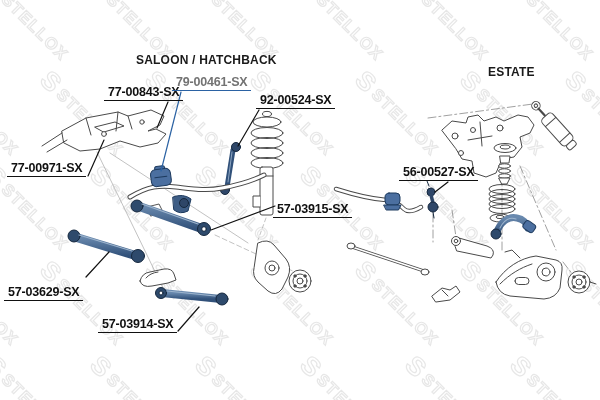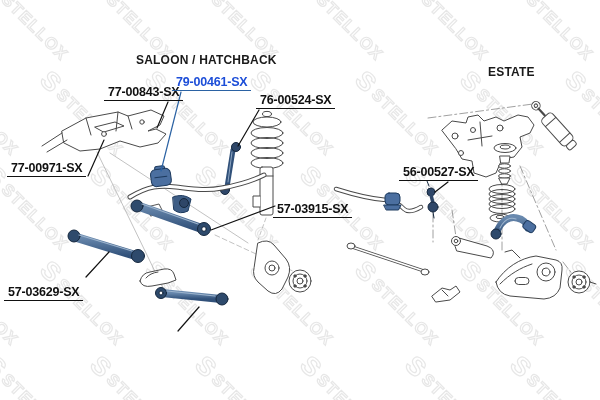--- a/index.html
+++ b/index.html
@@ -2,21 +2,21 @@
 <html><head>
 <meta charset="utf-8">
 <style>
   html,body{margin:0;padding:0;}
   body{font-family:"Liberation Sans", sans-serif;}
   .stage{position:relative;width:600px;height:400px;background:#ffffff;overflow:hidden;}
   .stage svg{position:absolute;left:0;top:0;}
   .diagram-title{position:absolute;font-weight:bold;font-size:12px;color:#1a1a1a;letter-spacing:.2px;white-space:nowrap;}
   .part-label{position:absolute;font-weight:bold;font-size:12.5px;letter-spacing:-.2px;color:#111;
               padding:0 4px 1px 4px;border-bottom:1.6px solid #111;white-space:nowrap;cursor:pointer;background:transparent;}
-  .part-label.highlight{color:#1d4ed8;border-bottom-color:#2b62a3;}
+  .part-label.highlight{color:#737373;border-bottom-color:#2b62a3;}
 </style>
 </head>
 <body>
 
 <div class="stage">
 
   <svg width="600" height="400" viewBox="0 0 600 400" aria-hidden="true">
     <defs>
       <g id="wmUnit">
         <text transform="rotate(45)" font-family="Liberation Sans, sans-serif" font-weight="bold" font-size="16.5" letter-spacing="1.5" fill="none" stroke="#e7e7e7" stroke-width="1.2">
@@ -300,19 +300,20 @@
         <line x1="448" y1="182" x2="435" y2="192"></line>
       </g>
     </g>
   </svg>
 
   <div class="diagram-title" style="left:136px;top:53px;">SALOON / HATCHBACK</div>
   <div class="diagram-title" style="left:456px;top:65px;margin-left:32px;">ESTATE</div>
 
   <div class="part-label" style="left:104px;top:85px;">77-00843-SX</div>
   <div class="part-label highlight" style="left:172px;top:75px;">79-00461-SX</div>
-  <div class="part-label" style="left:256px;top:93px;">76-00524-SX</div>
+  <div class="part-label" style="left:256px;top:93px;">92-00524-SX</div>
   <div class="part-label" style="left:7px;top:161px;">77-00971-SX</div>
   <div class="part-label" style="left:273px;top:189px;margin-top:13px;">57-03915-SX</div>
   <div class="part-label" style="left:4px;top:263px;margin-top:22px;">57-03629-SX</div>
+  <div class="part-label" style="left:98px;top:317px;">57-03914-SX</div>
   <div class="part-label" style="left:399px;top:165px;">56-00527-SX</div>
 
 </div>
 
 </body></html>

